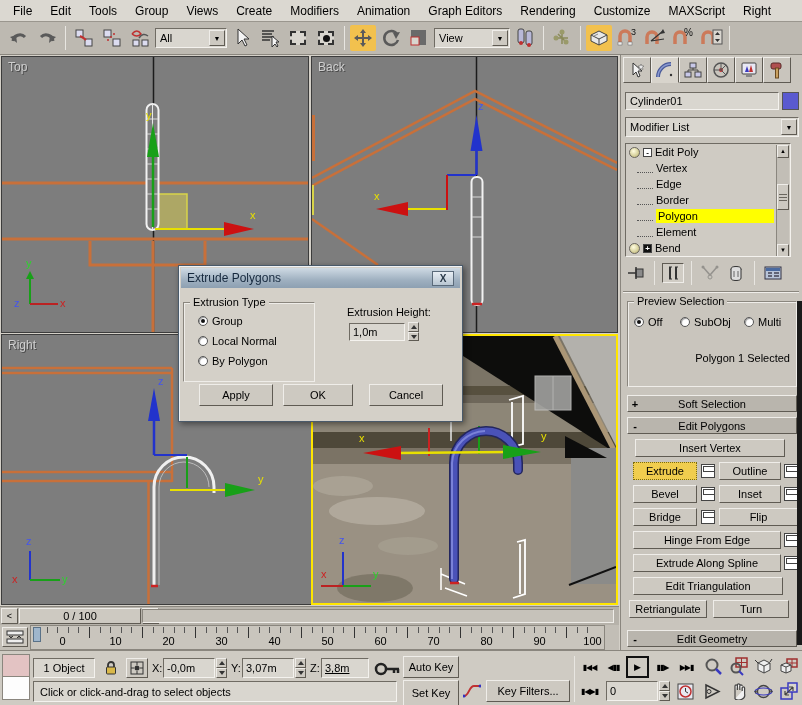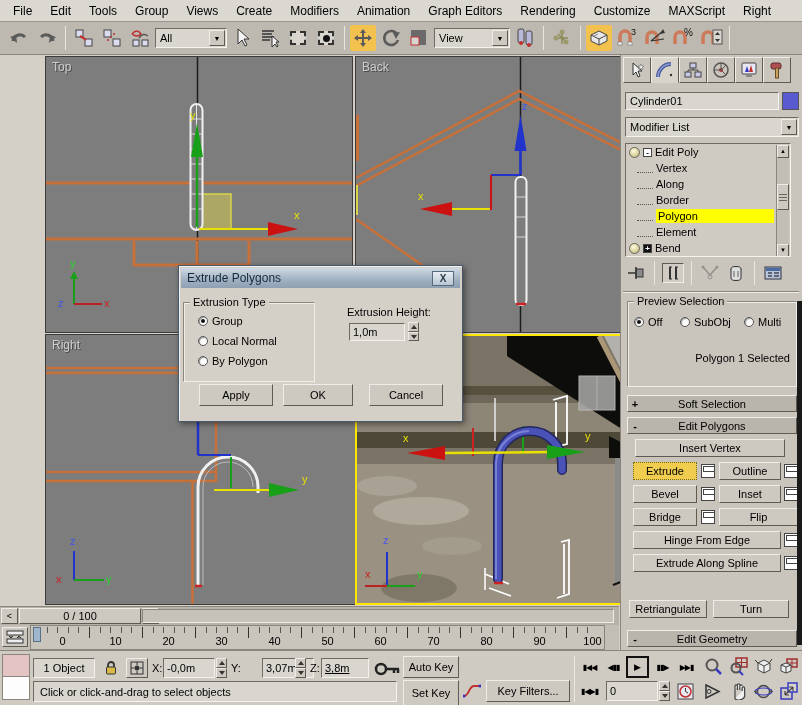--- a/index.html
+++ b/index.html
@@ -17,21 +17,21 @@
 
   
   .toolbar { position:absolute; left:0; top:22px; width:802px; height:33px; background:#bdb9b1; border-bottom:1px solid #8a867e; display:flex; align-items:center; padding-left:6px; gap:2px; }
   .tbtn { width:26px; height:26px; border-radius:2px; display:flex; align-items:center; justify-content:center; }
   .tsep { width:1px; height:24px; background:#8a867e; border-right:1px solid #e8e6e1; margin:0 3px; }
   .dropdown { height:20px; background:#d9d6cf; border:1px solid; border-color:#6f6b63 #f4f2ee #f4f2ee #6f6b63; display:flex; align-items:center; }
   .dropdown .dtext { flex:1; padding:0 4px; font-size:11px; }
   .darrow { width:16px; height:16px; margin:1px; background:#cdc9c1; border:1px solid; border-color:#efede9 #5f5b53 #5f5b53 #efede9; display:flex; align-items:center; justify-content:center; font-size:7px; }
 
   
-  .vp { position:absolute; background:#7d7d7d; border:1px solid #3c3c3c;margin-left:44px; }
+  .vp { position:absolute; background:#7d7d7d; border:1px solid #3c3c3c; }
   .vp svg { display:block; }
   .vp-label { position:absolute; left:6px; top:3px; color:#cfcfcf; font-size:12px; text-shadow:1px 1px 0 #4a4a4a; }
   #vp-persp { border:2px solid #ffe600; }
 
   
   .cpanel { position:absolute; left:620px; top:55px; width:182px; height:597px; background:#c9c5bd; border-left:1px solid #8a867e; }
   .cp-tabs { position:absolute; left:2px; top:2px; display:flex; }
   .cp-tab { width:28px; height:26px; border:1px solid; border-color:#efede9 #5f5b53 #5f5b53 #efede9; background:#c9c5bd; display:flex; align-items:center; justify-content:center; }
   .cp-tab.active { background:#d8d4cc; border-bottom-color:#d8d4cc; }
   .cp-scroll { position:absolute; left:176px; top:246px; width:5px; height:344px; background:#1a1a1a; }
@@ -434,21 +434,21 @@
         <span class="bulb"></span>
         <span class="expbox">-</span>
         <span>Edit Poly</span>
       </div>
       <div class="stack-row">
           <span class="tree-line"></span>
           <span>Vertex</span>
         </div>
       <div class="stack-row">
           <span class="tree-line"></span>
-          <span>Along</span>
+          <span>Edge</span>
         </div>
       <div class="stack-row">
           <span class="tree-line"></span>
           <span>Border</span>
         </div>
       <div class="stack-row">
           <span class="tree-line"></span>
           <span class="stack-sel" style="margin-right:16px">
             <span>Polygon</span>
           </span>
@@ -555,20 +555,21 @@
     <div class="pbtn" style="left:12px;top:453px;width:64px">Bridge</div>
     <div class="setbox" style="left:80px;top:455px"></div>
     <div class="pbtn" style="left:98px;top:453px;width:79px">Flip</div>
 
     <div class="pbtn" style="left:12px;top:476px;width:148px">Hinge From Edge</div>
     <div class="setbox" style="left:163px;top:478px"></div>
 
     <div class="pbtn" style="left:12px;top:499px;width:148px">Extrude Along Spline</div>
     <div class="setbox" style="left:163px;top:501px"></div>
 
+    <div class="pbtn" style="left:12px;top:522px;width:150px">Edit Triangulation</div>
 
     <div class="pbtn" style="left:8px;top:545px;width:78px">Retriangulate</div>
     <div class="pbtn" style="left:92px;top:545px;width:76px">Turn</div>
 
     <div class="rollout" style="top:575px">
       <span class="pm">-</span>
       <span class="rtitle">Edit Geometry</span>
     </div>
     <div class="cp-scroll"></div>
   </div>
@@ -631,21 +632,21 @@
         </svg>
       </div>
 
     <span class="sb-label" style="position:absolute;left:152px;top:11px">X:</span>
     <input class="field" style="position: absolute; left: 163px; top: 7px; width: 52px; height: 20px;" value="-0,0m">
     <span class="spin" style="position:absolute;left:216px;top:7px">
         <b class="up"></b>
         <b class="dn"></b>
       </span>
     <span class="sb-label" style="position:absolute;left:231px;top:11px">Y:</span>
-    <input class="field" style="position: absolute; left: 242px; top: 7px; width: 52px; height: 20px; margin-left: 20px;" value="3,07m">
+    <input class="field" style="position: absolute; left: 242px; top: 7px; width: 52px; height: 20px;" value="3,07m">
     <span class="spin" style="position:absolute;left:295px;top:7px">
         <b class="up"></b>
         <b class="dn"></b>
       </span>
     <span class="sb-label" style="position:absolute;left:310px;top:11px">Z:</span>
     <input class="field" style="position: absolute; left: 321px; top: 7px; width: 48px; height: 20px; text-decoration: underline;" value="3,8m">
 
     <div style="position:absolute;left:374px;top:10px"><svg width="26" height="16">
           <circle cx="7" cy="8" r="5" fill="none" stroke="#222" stroke-width="2.5"></circle>
           <path d="M12,8 H25 M20,8 V12 M24,8 V12" stroke="#222" stroke-width="2.5"></path>

